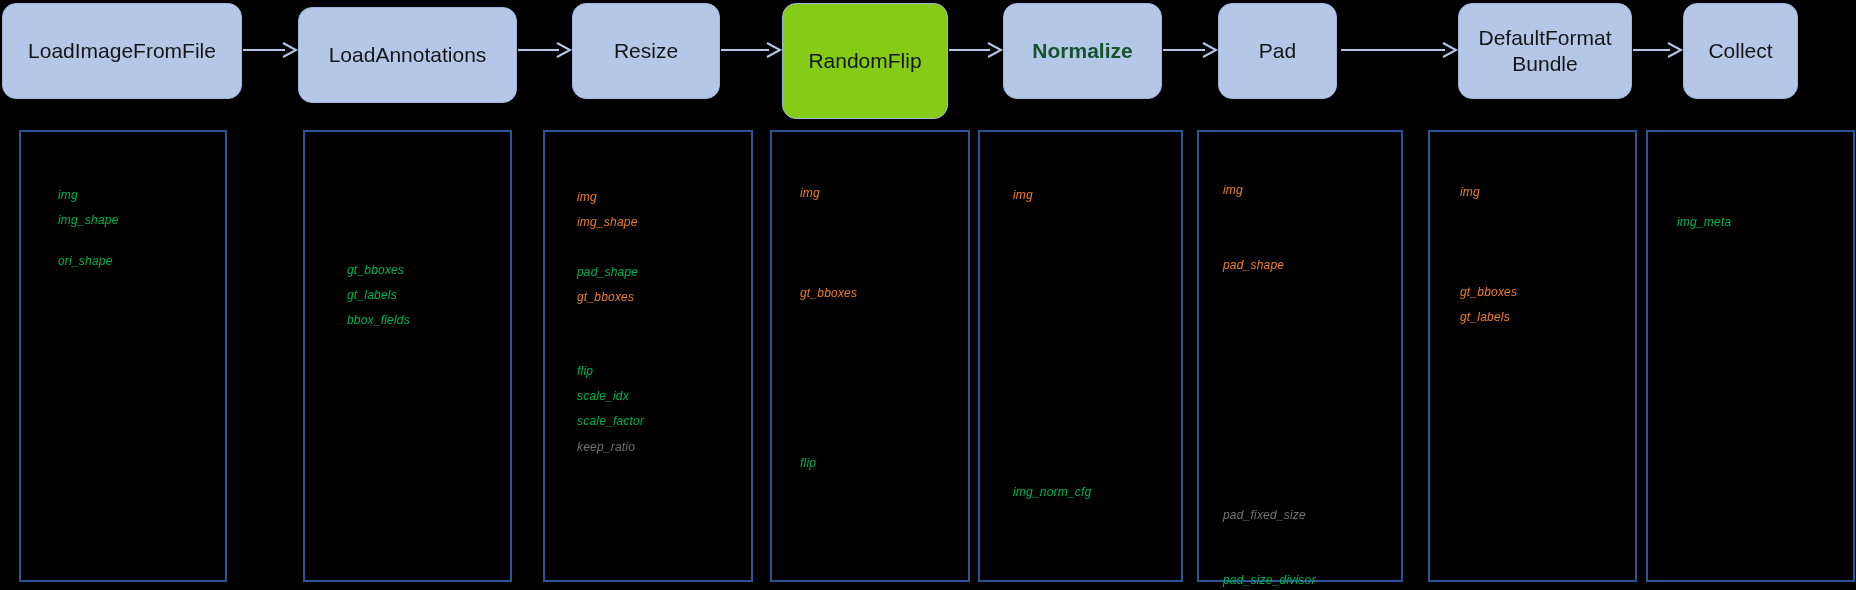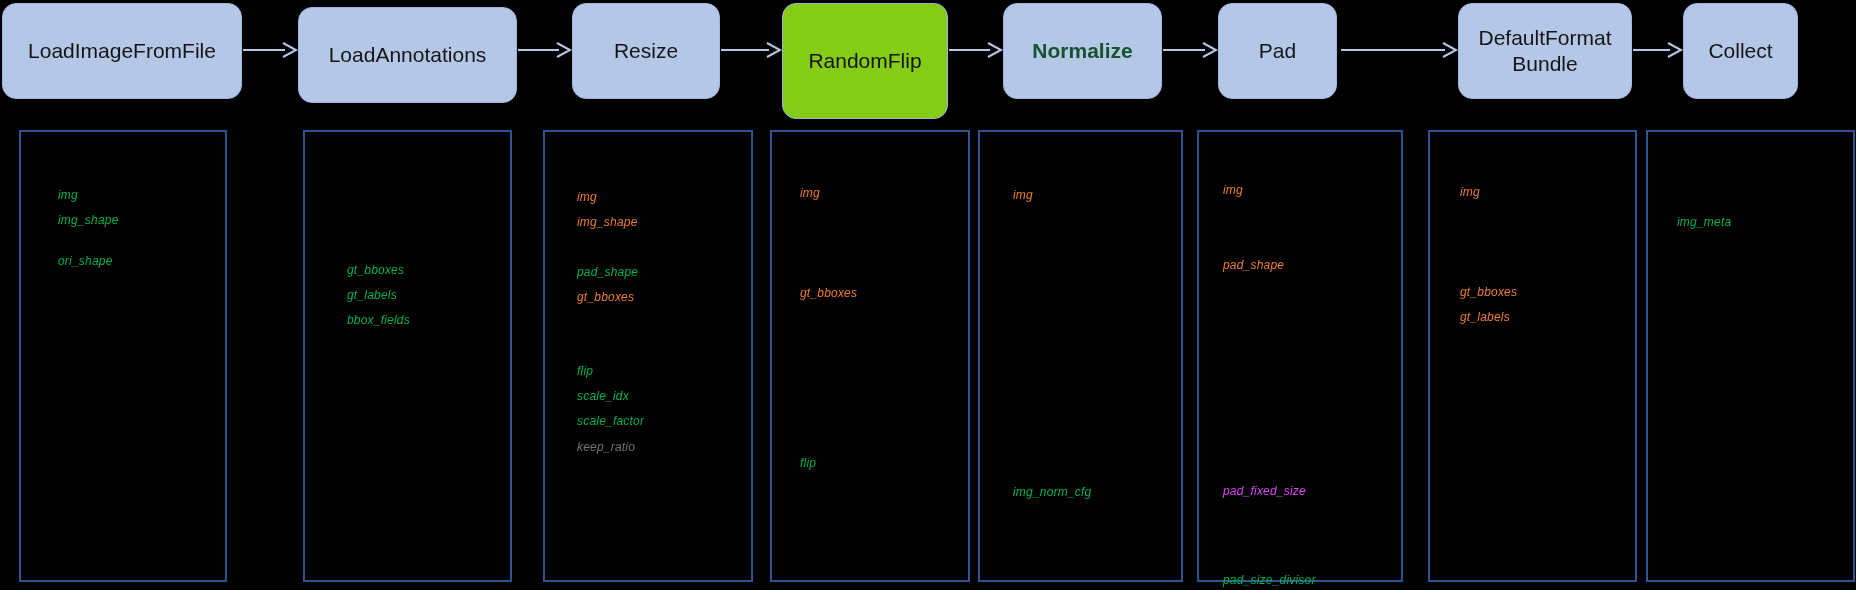--- a/index.html
+++ b/index.html
@@ -111,21 +111,21 @@
     </div>
     <div class="stage-box" style="left: 978px; top: 130px; width: 205px; height: 452px; border-color: rgb(47, 84, 150);"></div>
     <span class="field" style="left: 1013px; top: 183px; color: rgb(237, 125, 49);">img</span>
     <span class="field" style="left: 1013px; top: 480px; color: rgb(0, 176, 80);">img_norm_cfg</span>
     <div class="stage-header" style="left: 1218px; top: 3px; width: 119px; height: 96px; background: rgb(180, 199, 231); border-color: rgb(157, 180, 221); color: rgb(21, 21, 21);">
       <span>Pad</span>
     </div>
     <div class="stage-box" style="left: 1197px; top: 130px; width: 206px; height: 452px; border-color: rgb(47, 84, 150);"></div>
     <span class="field" style="left: 1223px; top: 178px; color: rgb(237, 125, 49);">img</span>
     <span class="field" style="left: 1223px; top: 253px; color: rgb(237, 125, 49);">pad_shape</span>
-    <span class="field" style="left: 1223px; top: 479px; color: #d946ef;">pad_fixed_size</span>
+    <span class="field" style="left: 1223px; top: 503px; color: #737373;">pad_fixed_size</span>
     <span class="field" style="left: 1223px; top: 520px; color: rgb(0, 176, 80); margin-top: 48px;">pad_size_divisor</span>
     <div class="stage-header" style="left: 1458px; top: 3px; width: 174px; height: 96px; background: rgb(180, 199, 231); border-color: rgb(157, 180, 221); color: rgb(21, 21, 21);">
       <span>DefaultFormat Bundle</span>
     </div>
     <div class="stage-box" style="left: 1428px; top: 130px; width: 209px; height: 452px; border-color: rgb(47, 84, 150);"></div>
     <span class="field" style="left: 1460px; top: 180px; color: rgb(237, 125, 49);">img</span>
     <span class="field" style="left: 1460px; top: 280px; color: rgb(237, 125, 49);">gt_bboxes</span>
     <span class="field" style="left: 1460px; top: 305px; color: rgb(237, 125, 49);">gt_labels</span>
     <div class="stage-header" style="left: 1683px; top: 3px; width: 115px; height: 96px; background: rgb(180, 199, 231); border-color: rgb(157, 180, 221); color: rgb(21, 21, 21);">
       <span>Collect</span>

